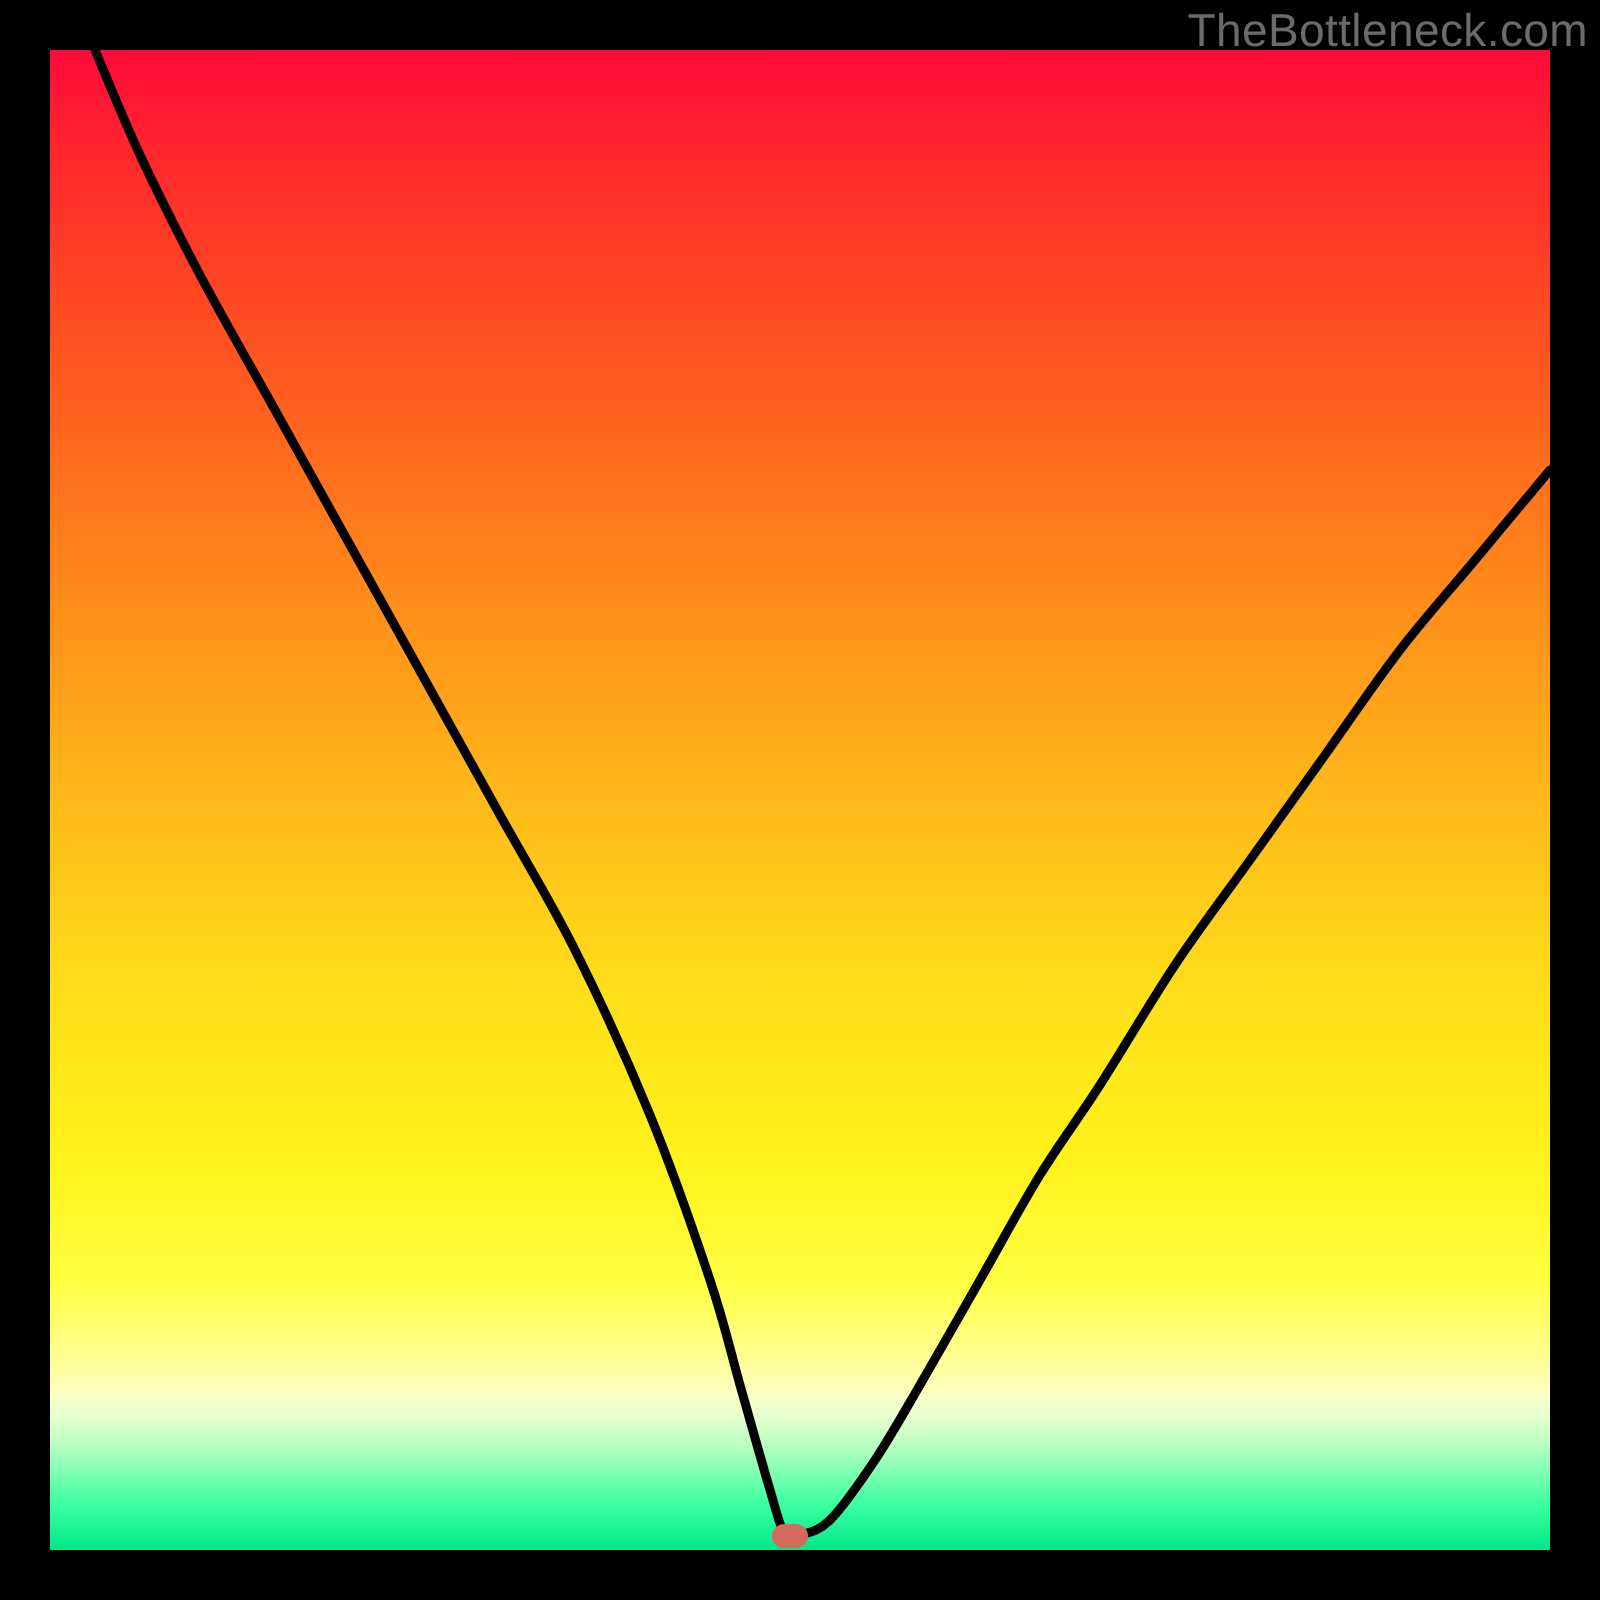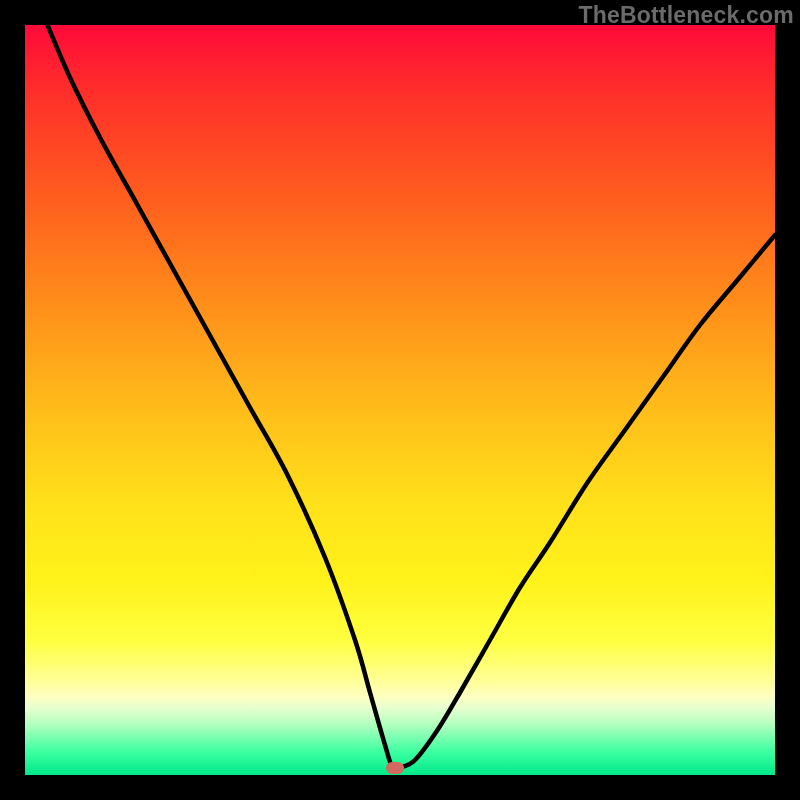--- a/index.html
+++ b/index.html
@@ -42,21 +42,21 @@
       #3affa0 97%,
       #00e88a 100%
     );
   }
   .watermark {
     position: absolute;
     top: 2px;
     right: 6px;
     color: #6b6b6b;
     font-size: 23px;
-    font-weight: 700;
+    font-weight: 400;
     letter-spacing: 0.2px;
     user-select: none;
   }
   svg.curve {
     position: absolute;
     top: 0;
     left: 0;
     width: 750px;
     height: 750px;
     overflow: visible;

